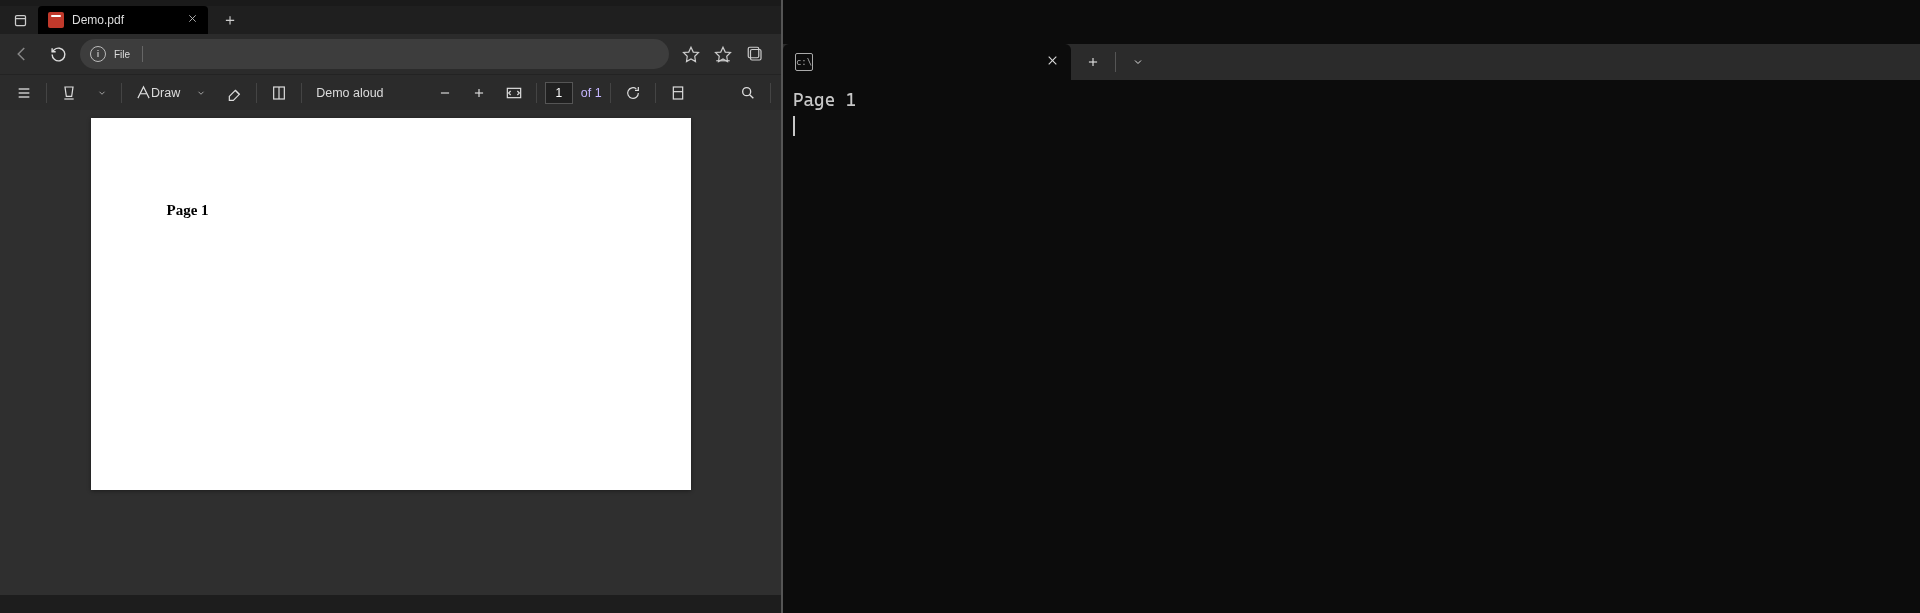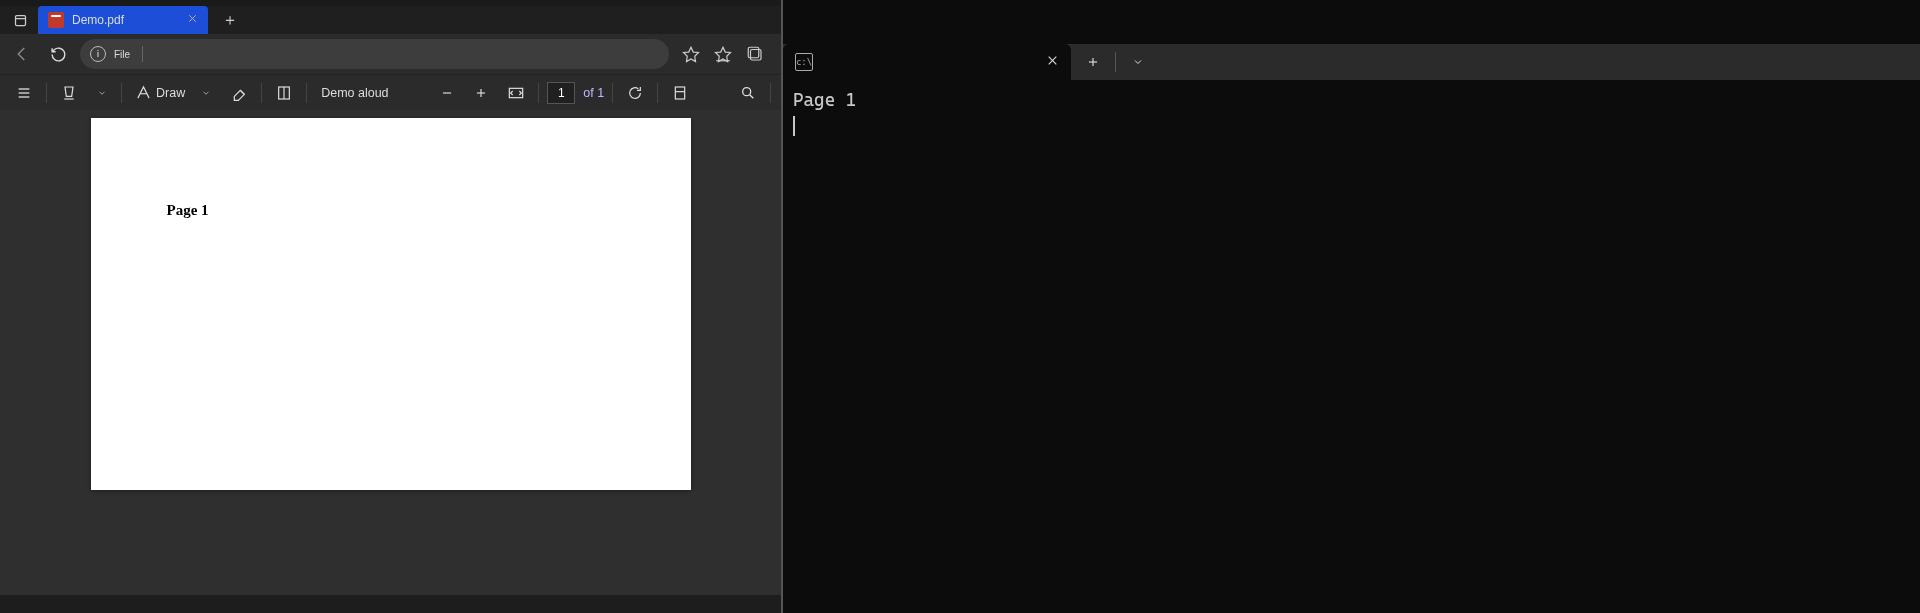--- a/index.html
+++ b/index.html
@@ -29,21 +29,21 @@
   border-top: 6px solid #1a1a1a;
   padding-left: 6px;
 }
 .tab-icon-btn {
   width: 28px; height: 28px;
   display:flex; align-items:center; justify-content:center;
   color:#ccc;
 }
 .tab {
   height:28px;
-  background:#1d4ed8;
+  background:#000000;
   display:flex;
   align-items:center;
   gap:8px;
   padding:0 10px;
   margin-left:4px;
   border-radius:4px 4px 0 0;
   min-width: 170px;
   color:#ddd;
   font-size:12px;
 }
@@ -83,21 +83,21 @@
   height:36px;
   display:flex;
   align-items:center;
   gap:8px;
   padding:0 10px;
   background:#2b2b2b;
   border-top:1px solid #232323;
   font-size:12.5px;
   color:#ddd;
 }
-.pdf-btn{height:28px;display:flex;align-items:center;justify-content:flex-start;padding:0 6px;color:#ddd;gap:5px;}
+.pdf-btn{height:28px;display:flex;align-items:center;justify-content:flex-start;padding:0 6px;color:#ddd;}
 .pdf-btn svg{display:block;}
 .sep{width:1px;height:20px;background:#444;}
 .draw-group{display:flex;align-items:center;gap:4px;}
 .page-input{
   width:28px;height:22px;
   background:#202020;
   border:1px solid #555;
   color:#fff;
   text-align:center;
   font-size:12px;

